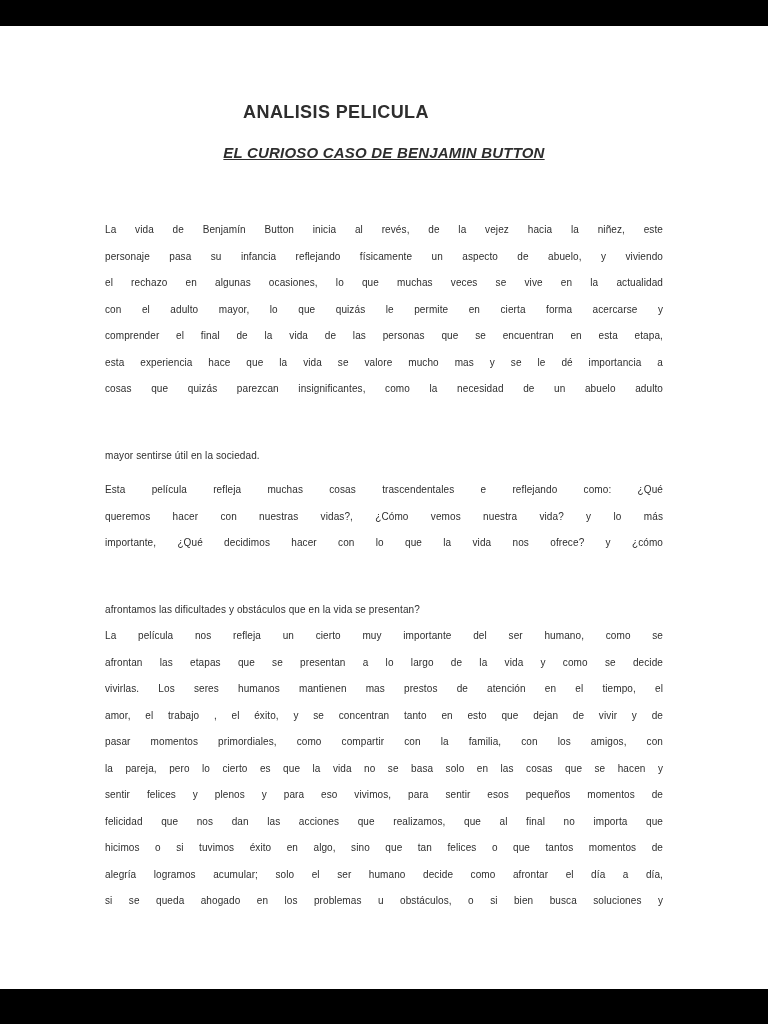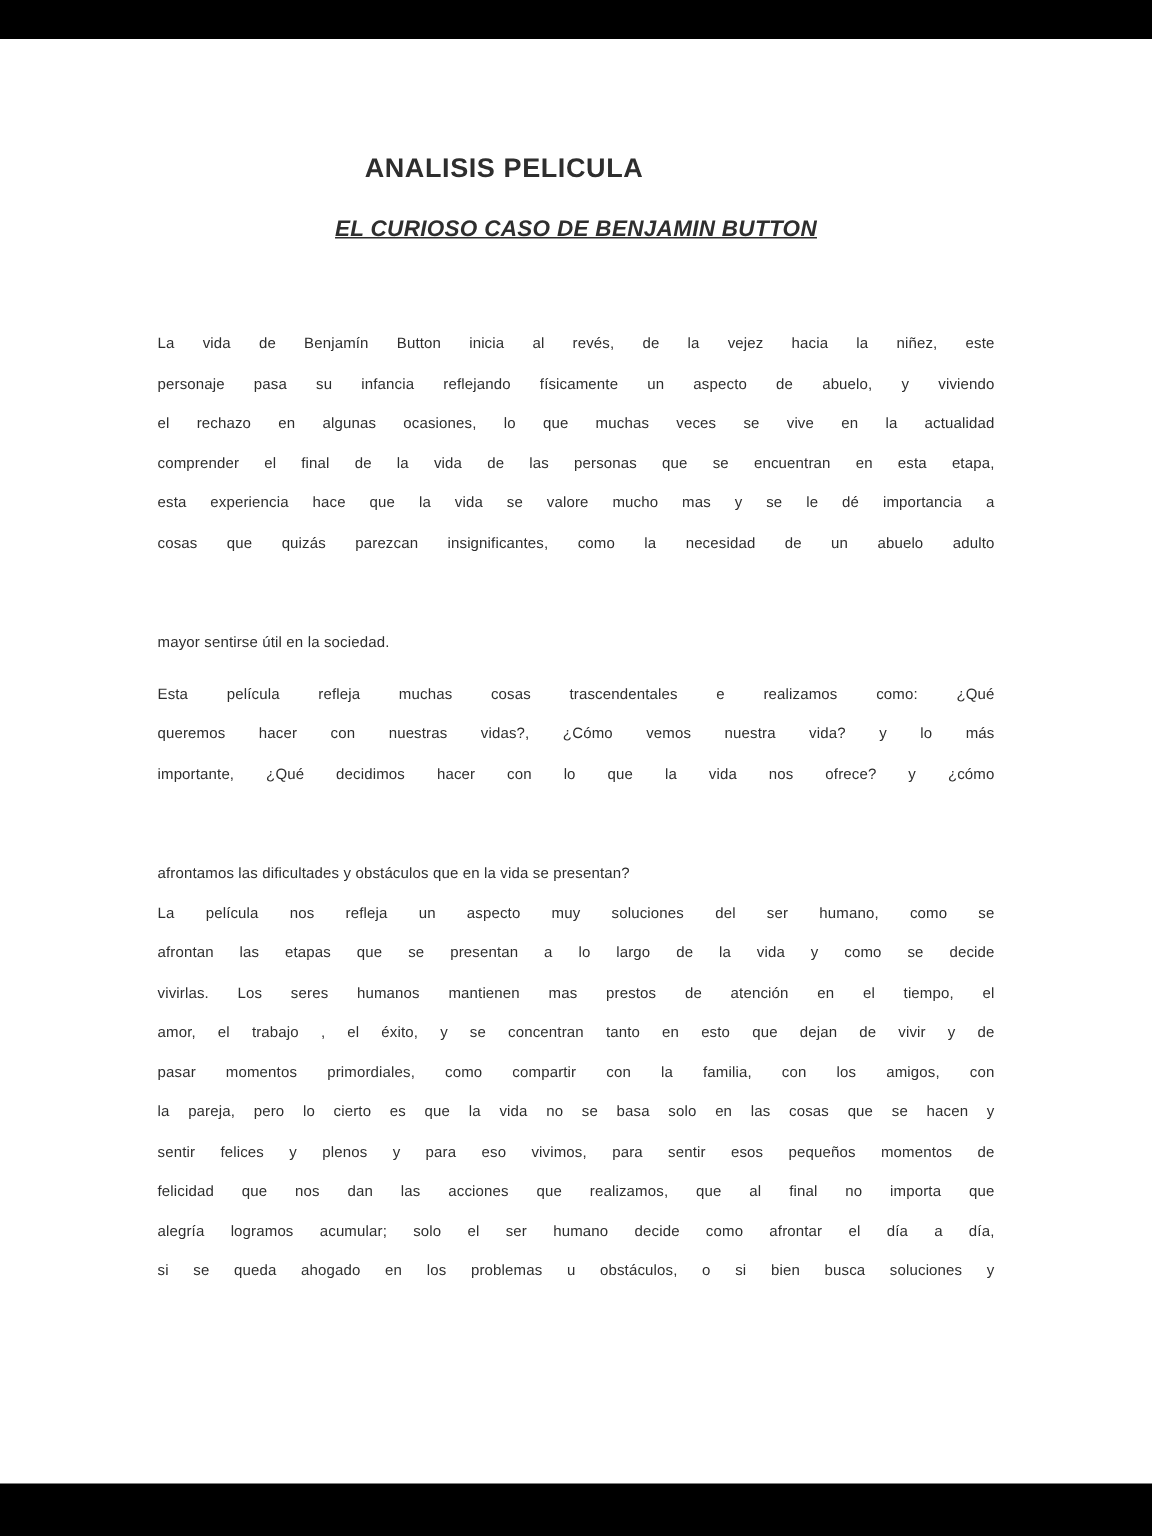--- a/index.html
+++ b/index.html
@@ -98,42 +98,44 @@
     <h1 class="doc-title">ANALISIS PELICULA</h1>
 
     <h2 class="doc-subtitle">EL CURIOSO CASO DE BENJAMIN BUTTON</h2>
 
     <div class="doc-body">
 
       <div class="paragraph">
         <div class="line">La vida de Benjamín Button inicia al revés, de la vejez hacia la niñez, este</div>
         <div class="line">personaje pasa su infancia reflejando físicamente un aspecto de abuelo, y viviendo</div>
         <div class="line">el rechazo en algunas ocasiones, lo que muchas veces se vive en la actualidad</div>
+        <div class="line">con el adulto mayor, lo que quizás le permite en cierta forma acercarse y</div>
         <div class="line">comprender el final de la vida de las personas que se encuentran en esta etapa,</div>
         <div class="line">esta experiencia hace que la vida se valore mucho mas y se le dé importancia a</div>
         <div class="line">cosas que quizás parezcan insignificantes, como la necesidad de un abuelo adulto</div>
         <div class="line lastline">mayor sentirse útil en la sociedad.</div>
       </div>
 
       <div class="paragraph gap-before">
-        <div class="line">Esta película refleja muchas cosas trascendentales e realizamos como: ¿Qué</div>
+        <div class="line">Esta película refleja muchas cosas trascendentales e reflejando como: ¿Qué</div>
         <div class="line">queremos hacer con nuestras vidas?, ¿Cómo vemos nuestra vida? y lo más</div>
         <div class="line">importante, ¿Qué decidimos hacer con lo que la vida nos ofrece? y ¿cómo</div>
         <div class="line lastline">afrontamos las dificultades y obstáculos que en la vida se presentan?</div>
       </div>
 
       <div class="paragraph">
-        <div class="line">La película nos refleja un aspecto muy soluciones del ser humano, como se</div>
+        <div class="line">La película nos refleja un cierto muy importante del ser humano, como se</div>
         <div class="line">afrontan las etapas que se presentan a lo largo de la vida y como se decide</div>
         <div class="line">vivirlas. Los seres humanos mantienen mas prestos de atención en el tiempo, el</div>
         <div class="line">amor, el trabajo , el éxito, y se concentran tanto en esto que dejan de vivir y de</div>
         <div class="line">pasar momentos primordiales, como compartir con la familia, con los amigos, con</div>
         <div class="line">la pareja, pero lo cierto es que la vida no se basa solo en las cosas que se hacen y</div>
         <div class="line">sentir felices y plenos y para eso vivimos, para sentir esos pequeños momentos de</div>
         <div class="line">felicidad que nos dan las acciones que realizamos, que al final no importa que</div>
+        <div class="line">hicimos o si tuvimos éxito en algo, sino que tan felices o que tantos momentos de</div>
         <div class="line">alegría logramos acumular; solo el ser humano decide como afrontar el día a día,</div>
         <div class="line">si se queda ahogado en los problemas u obstáculos, o si bien busca soluciones y</div>
       </div>
 
     </div>
   </div>
 
   <div class="viewer-bar bottom"></div>
 
 </div>

